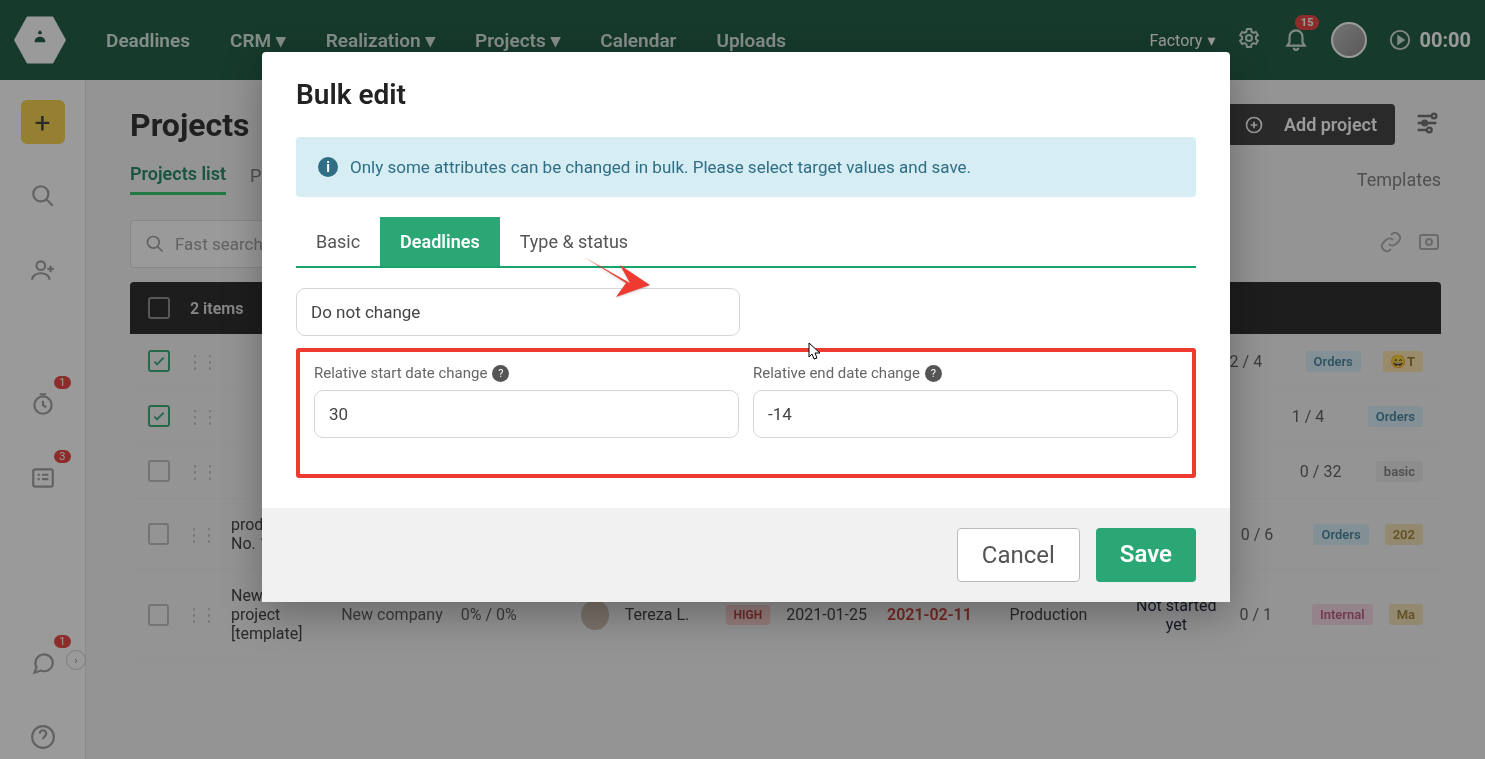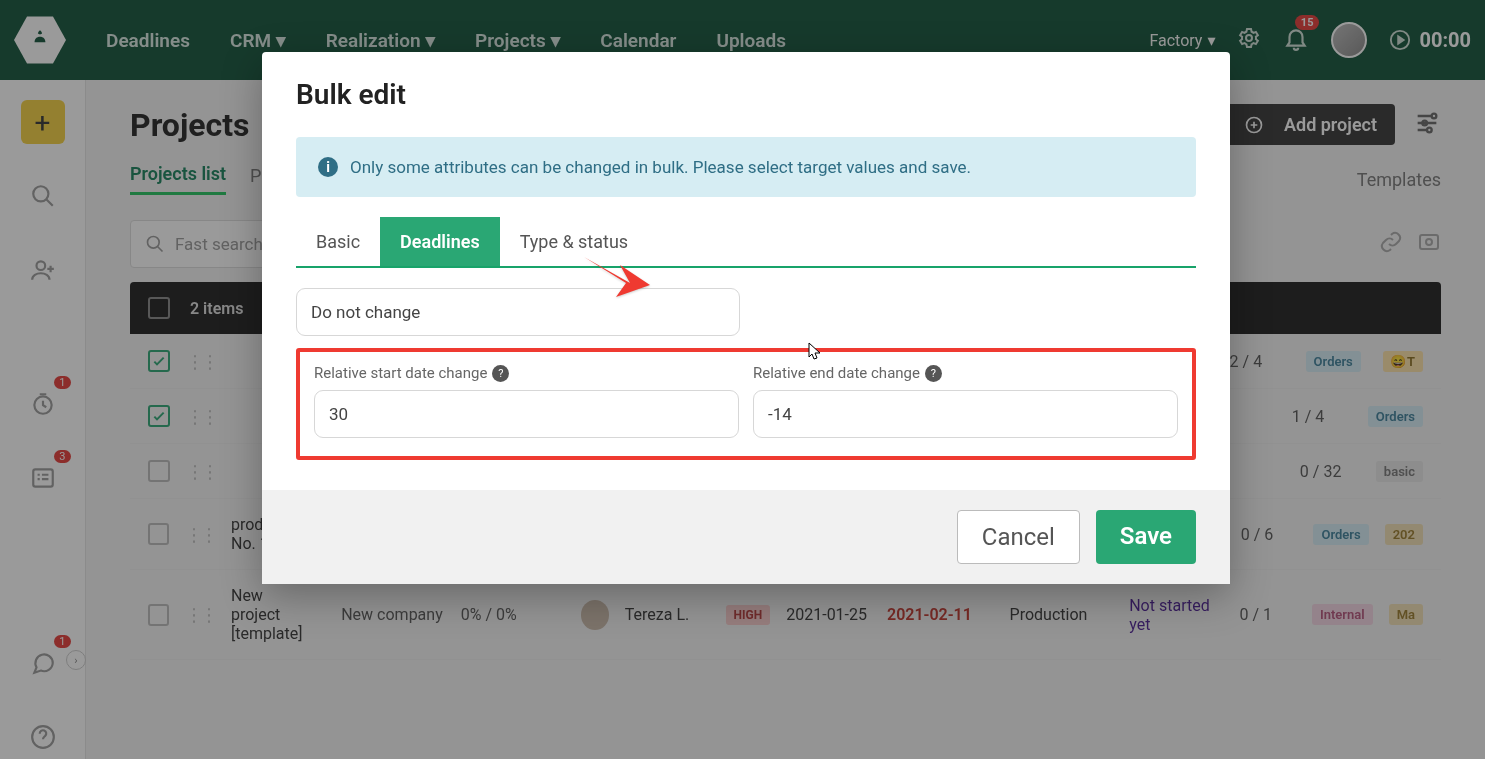--- a/index.html
+++ b/index.html
@@ -49,21 +49,21 @@
   .row-grip{color:#bbb;font-size:18px;letter-spacing:-3px;}
   .colA{width:100px;}
   .colB{width:110px;color:#555;}
   .colC{width:110px;color:#555;}
   .colAvatar{width:30px;height:30px;border-radius:50%;background:#c8b8a8;}
   .colMgr{width:90px;}
   .badge-high{background:#f7caca;color:#b33838;font-size:12px;font-weight:700;padding:3px 8px;border-radius:3px;}
   .colDates{display:flex;gap:20px;width:220px;}
   .date-red{color:#c0332b;font-weight:600;}
   .colStage{width:110px;}
-  .colStatus{width:100px;color:#4c1d95;}
+  .colStatus{width:100px;color:#0f172a;text-align:center;}
   .colCount{width:60px;color:#555;}
   .tag{font-size:13px;padding:3px 8px;border-radius:3px;font-weight:600;}
   .tag-orders{background:#d6edf6;color:#3c7f9a;}
   .tag-basic{background:#e7e7e7;color:#777;}
   .tag-internal{background:#f5d6e3;color:#b35079;}
   .tag-yellow{background:#f3e1b5;color:#9a7a2a;}
   .tag-extra{background:#ffe3a8;color:#8a6d1e;margin-left:6px;}
 
   
   .backdrop{position:absolute;inset:0;background:rgba(30,30,30,.45);}
@@ -76,21 +76,21 @@
   .modal-tabs{display:flex;border-bottom:2px solid #18a36a;margin:0 34px 0 34px;padding-left:0;}
   .mtab{padding:14px 20px;font-size:18px;color:#555;cursor:pointer;}
   .mtab.active{background:#2aa774;color:#fff;font-weight:600;}
   .arrow-hint{position:absolute;left:320px;top:203px;pointer-events:none;width:0;height:0;}
   .arrow-shape{position:absolute;width:60px;height:38px;}
   .arrow-shape svg{filter:drop-shadow(0 1px 1px rgba(0,0,0,.2));}
 
   .modal-body{padding:20px 34px 30px;}
   .field-label{font-size:15px;color:#666;margin-bottom:8px;display:flex;align-items:center;gap:5px;}
   .input{width:444px;height:48px;border:1px solid #d7d7d7;border-radius:9px;padding:0 14px;font-size:17px;color:#444;}
-  .red-box{border:4px solid #ef3a31;border-radius:3px;padding:12px 14px 18px;margin-top:12px;display:flex;gap:14px;}
+  .red-box{border:4px solid #ef3a31;border-radius:3px;padding:12px 14px 36px;margin-top:12px;display:flex;gap:14px;}
   .red-col{flex:1;}
   .help-q{display:inline-flex;width:17px;height:17px;border-radius:50%;background:#555;color:#fff;font-size:11px;align-items:center;justify-content:center;}
 
   .modal-foot{background:#f1f1f1;padding:20px 34px;display:flex;justify-content:flex-end;gap:16px;}
   .btn{padding:12px 24px;font-size:24px;border-radius:4px;cursor:pointer;}
   .btn-cancel{background:#fff;border:1px solid #bbb;color:#555;}
   .btn-save{background:#2aa774;color:#fff;font-weight:600;border:none;}
 
   .cursor-ptr{position:absolute;left:546px;top:290px;font-size:14px;color:#111;pointer-events:none;}
 </style>

